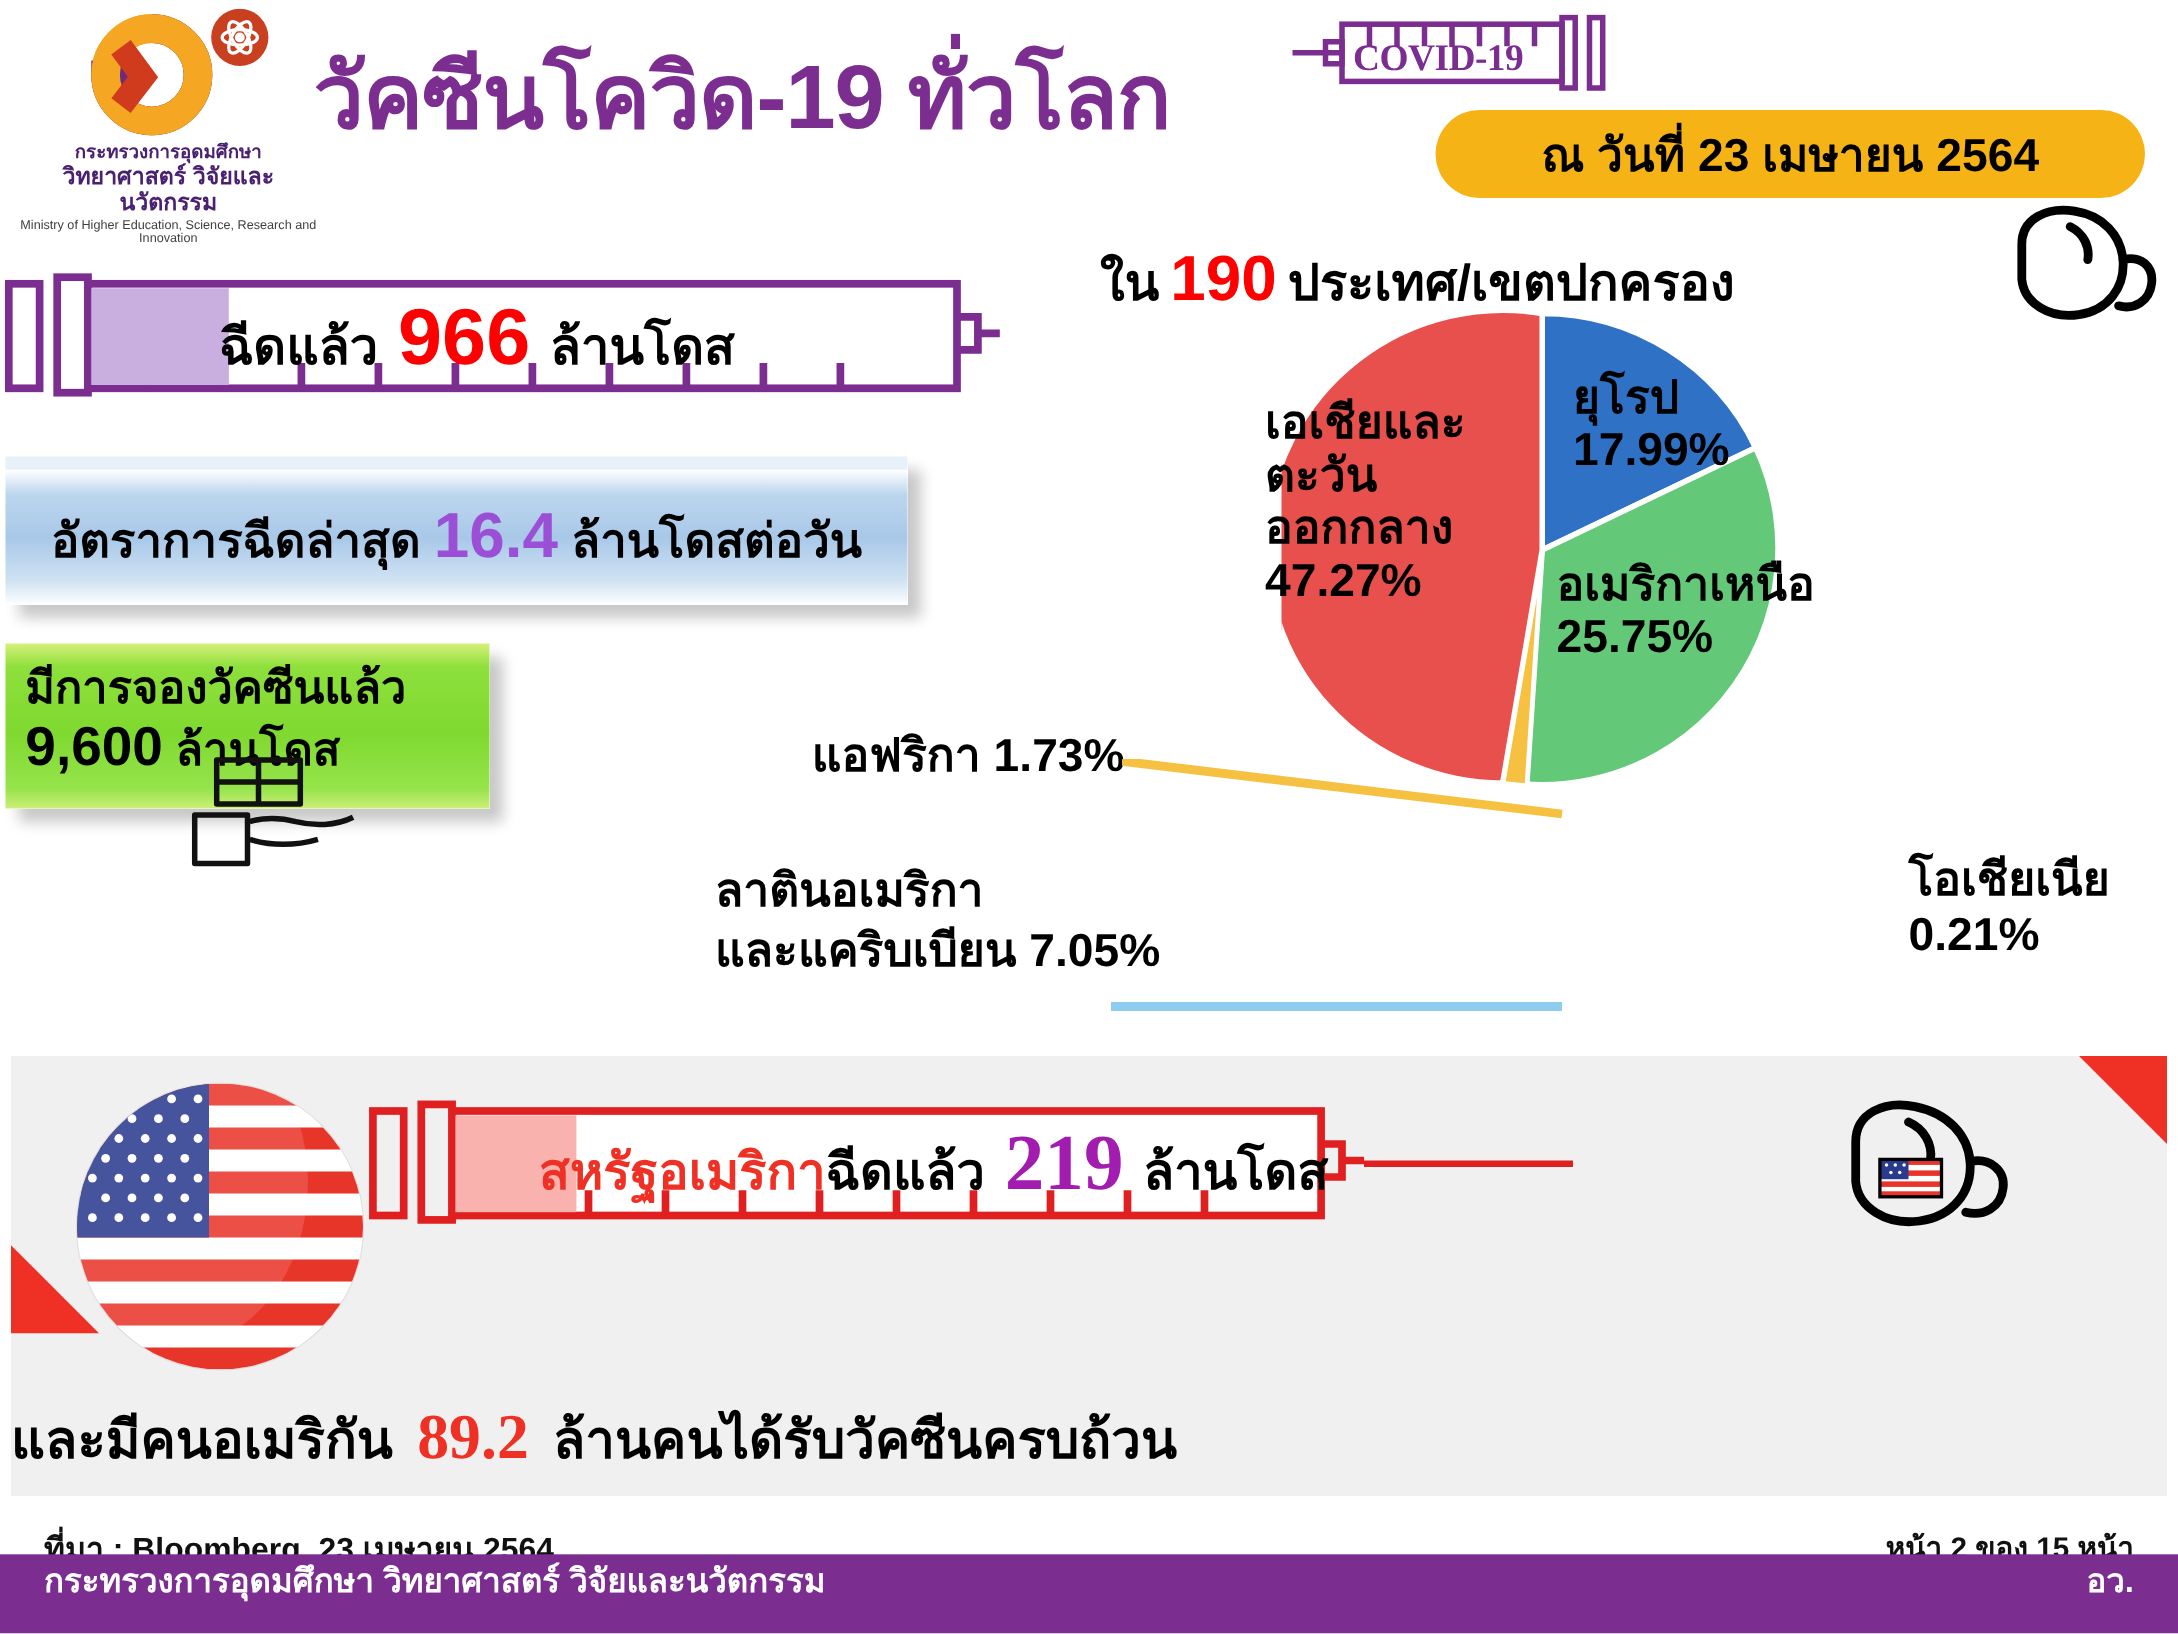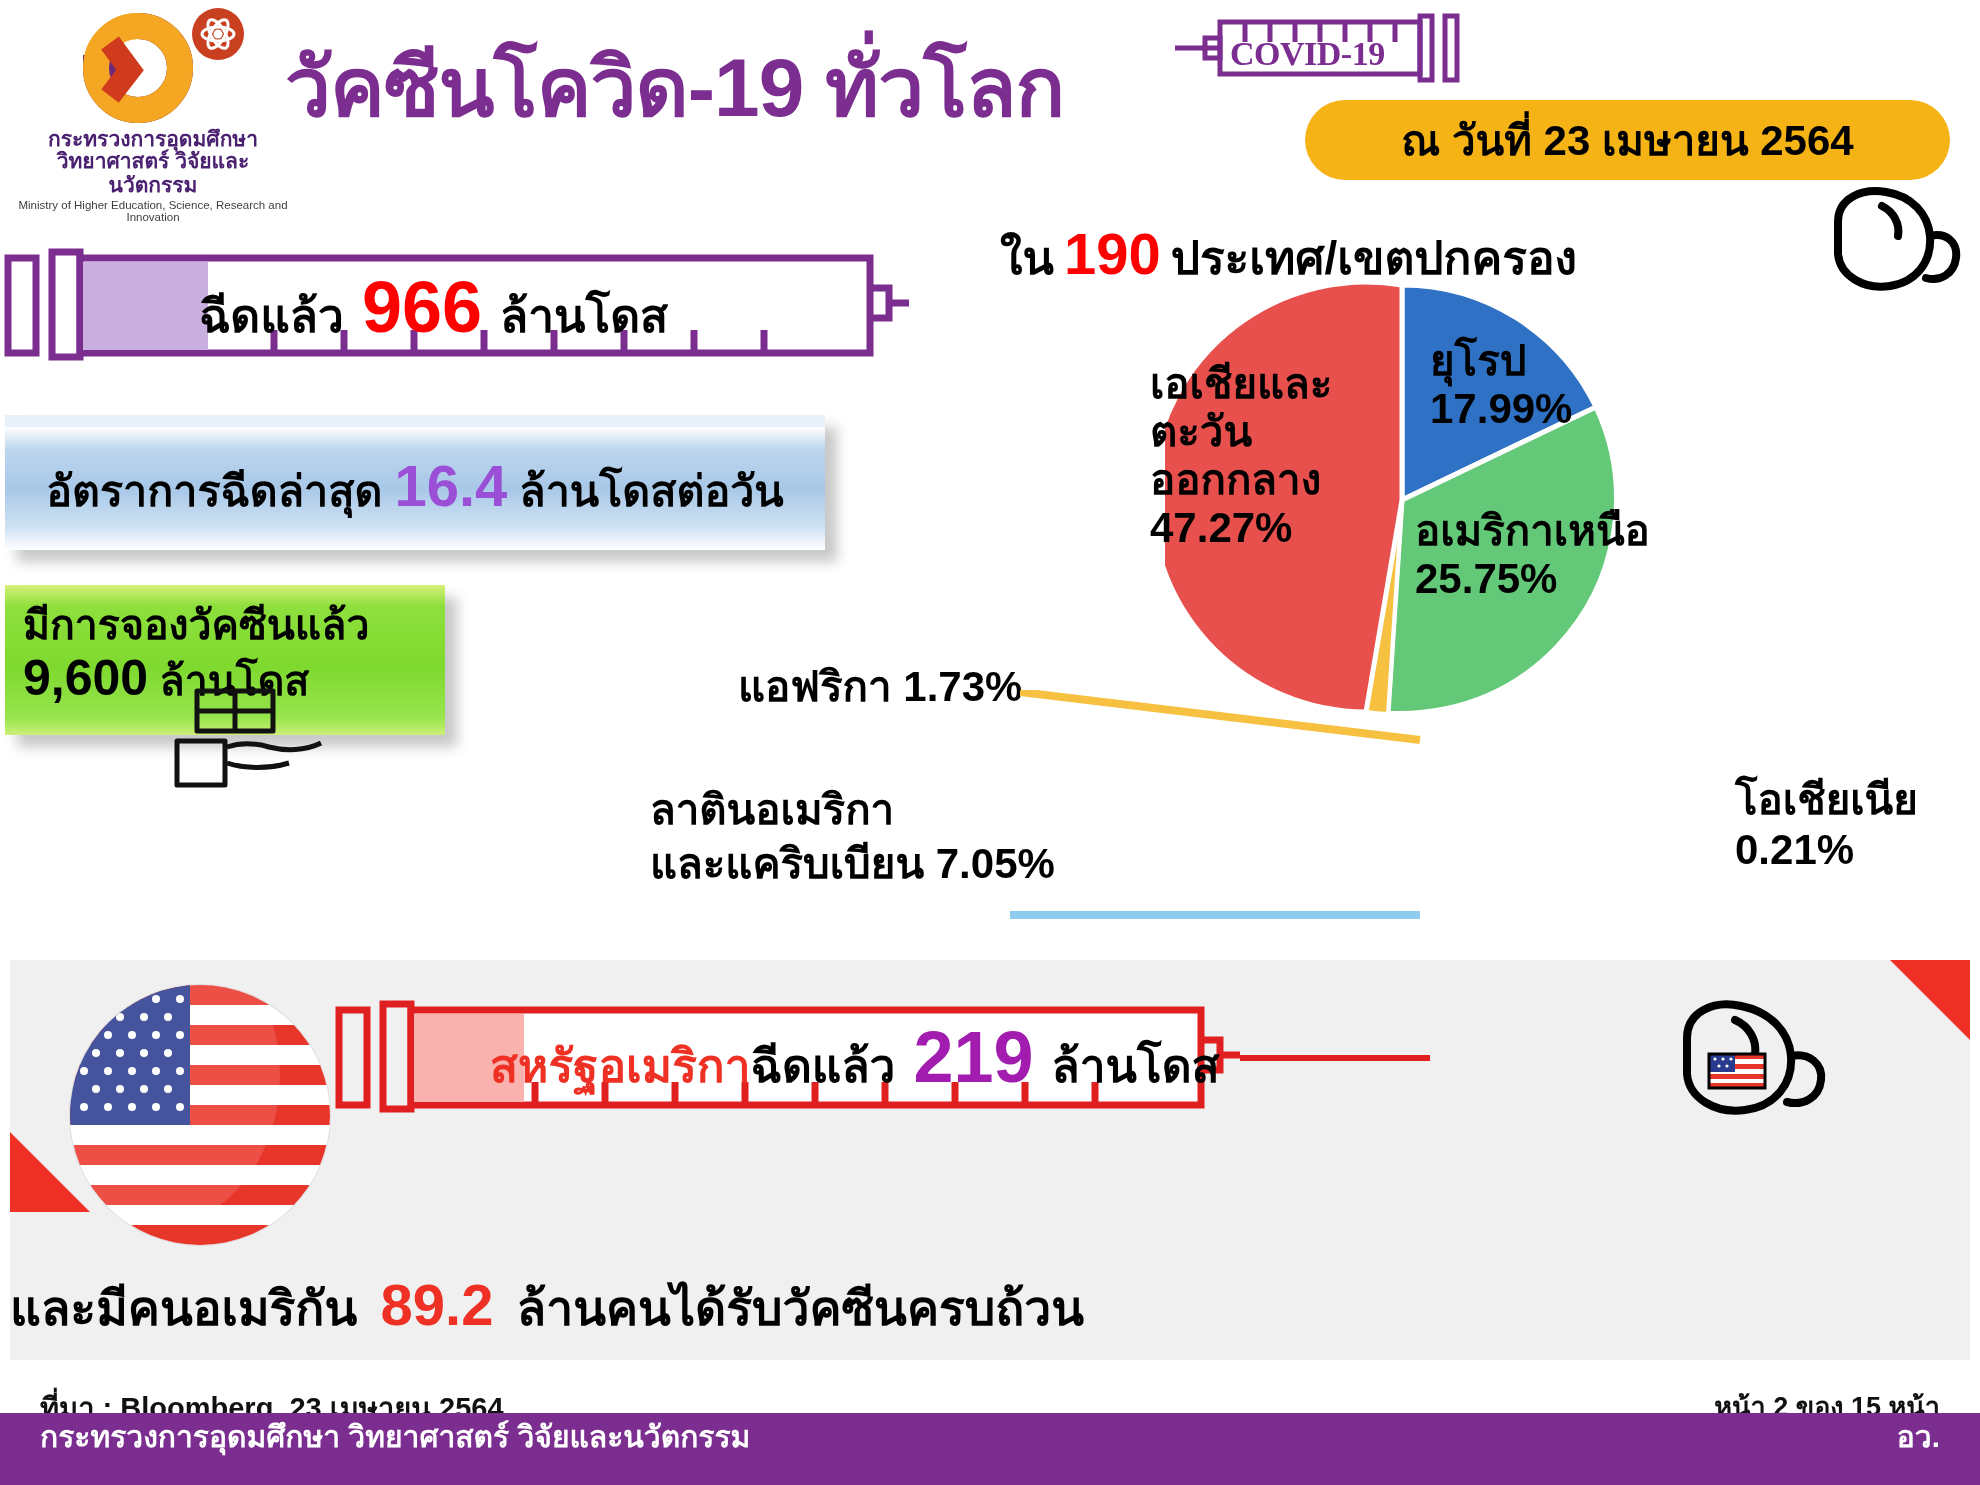--- a/index.html
+++ b/index.html
@@ -16,21 +16,21 @@
   }
 
   
   .logo-block { position: absolute; left: 18px; top: 8px; width: 270px; }
   .logo-mark { position: relative; width: 230px; height: 120px; margin: 0 auto; }
   .logo-mark svg { display: block; }
   .logo-caption-th1, .logo-caption-th2 {
     text-align: center; color: #4a2070; font-weight: bold;
     font-family: "Liberation Sans", sans-serif;
   }
-  .logo-caption-th1 { font-size: 21px; line-height: 21px; }
+  .logo-caption-th1 { font-size: 17px; line-height: 21px; font-family: Liberation Serif, serif; }
   .logo-caption-th2 { font-size: 21px; line-height: 24px; }
   .logo-caption-en {
     text-align: center; color: #3f3f3f; font-size: 11.5px; margin-top: 2px;
     font-family: "Liberation Sans", sans-serif;
   }
 
   
   .main-title {
     position: absolute; left: 285px; top: 22px;
     font-size: 82px; font-weight: bold; color: #7b2d90;
@@ -103,20 +103,21 @@
     line-height: 48px;
   }
 
   
   .callout { position: absolute; font-weight: bold; color: #000; white-space: nowrap; }
 
   
   .bottom-panel {
     position: absolute; left: 10px; top: 960px; width: 1960px; height: 400px;
     background: #f0f0f0;
+    font-family: Liberation Serif, serif;
   }
   .corner-tr {
     position: absolute; right: 0; top: 0; width: 0; height: 0;
     border-top: 80px solid #ee3124; border-left: 80px solid transparent;
   }
   .corner-bl {
     position: absolute; left: 0; bottom: 148px; width: 0; height: 0;
     border-bottom: 80px solid #ee3124; border-right: 80px solid transparent;
   }
   .us-flag-circle {

